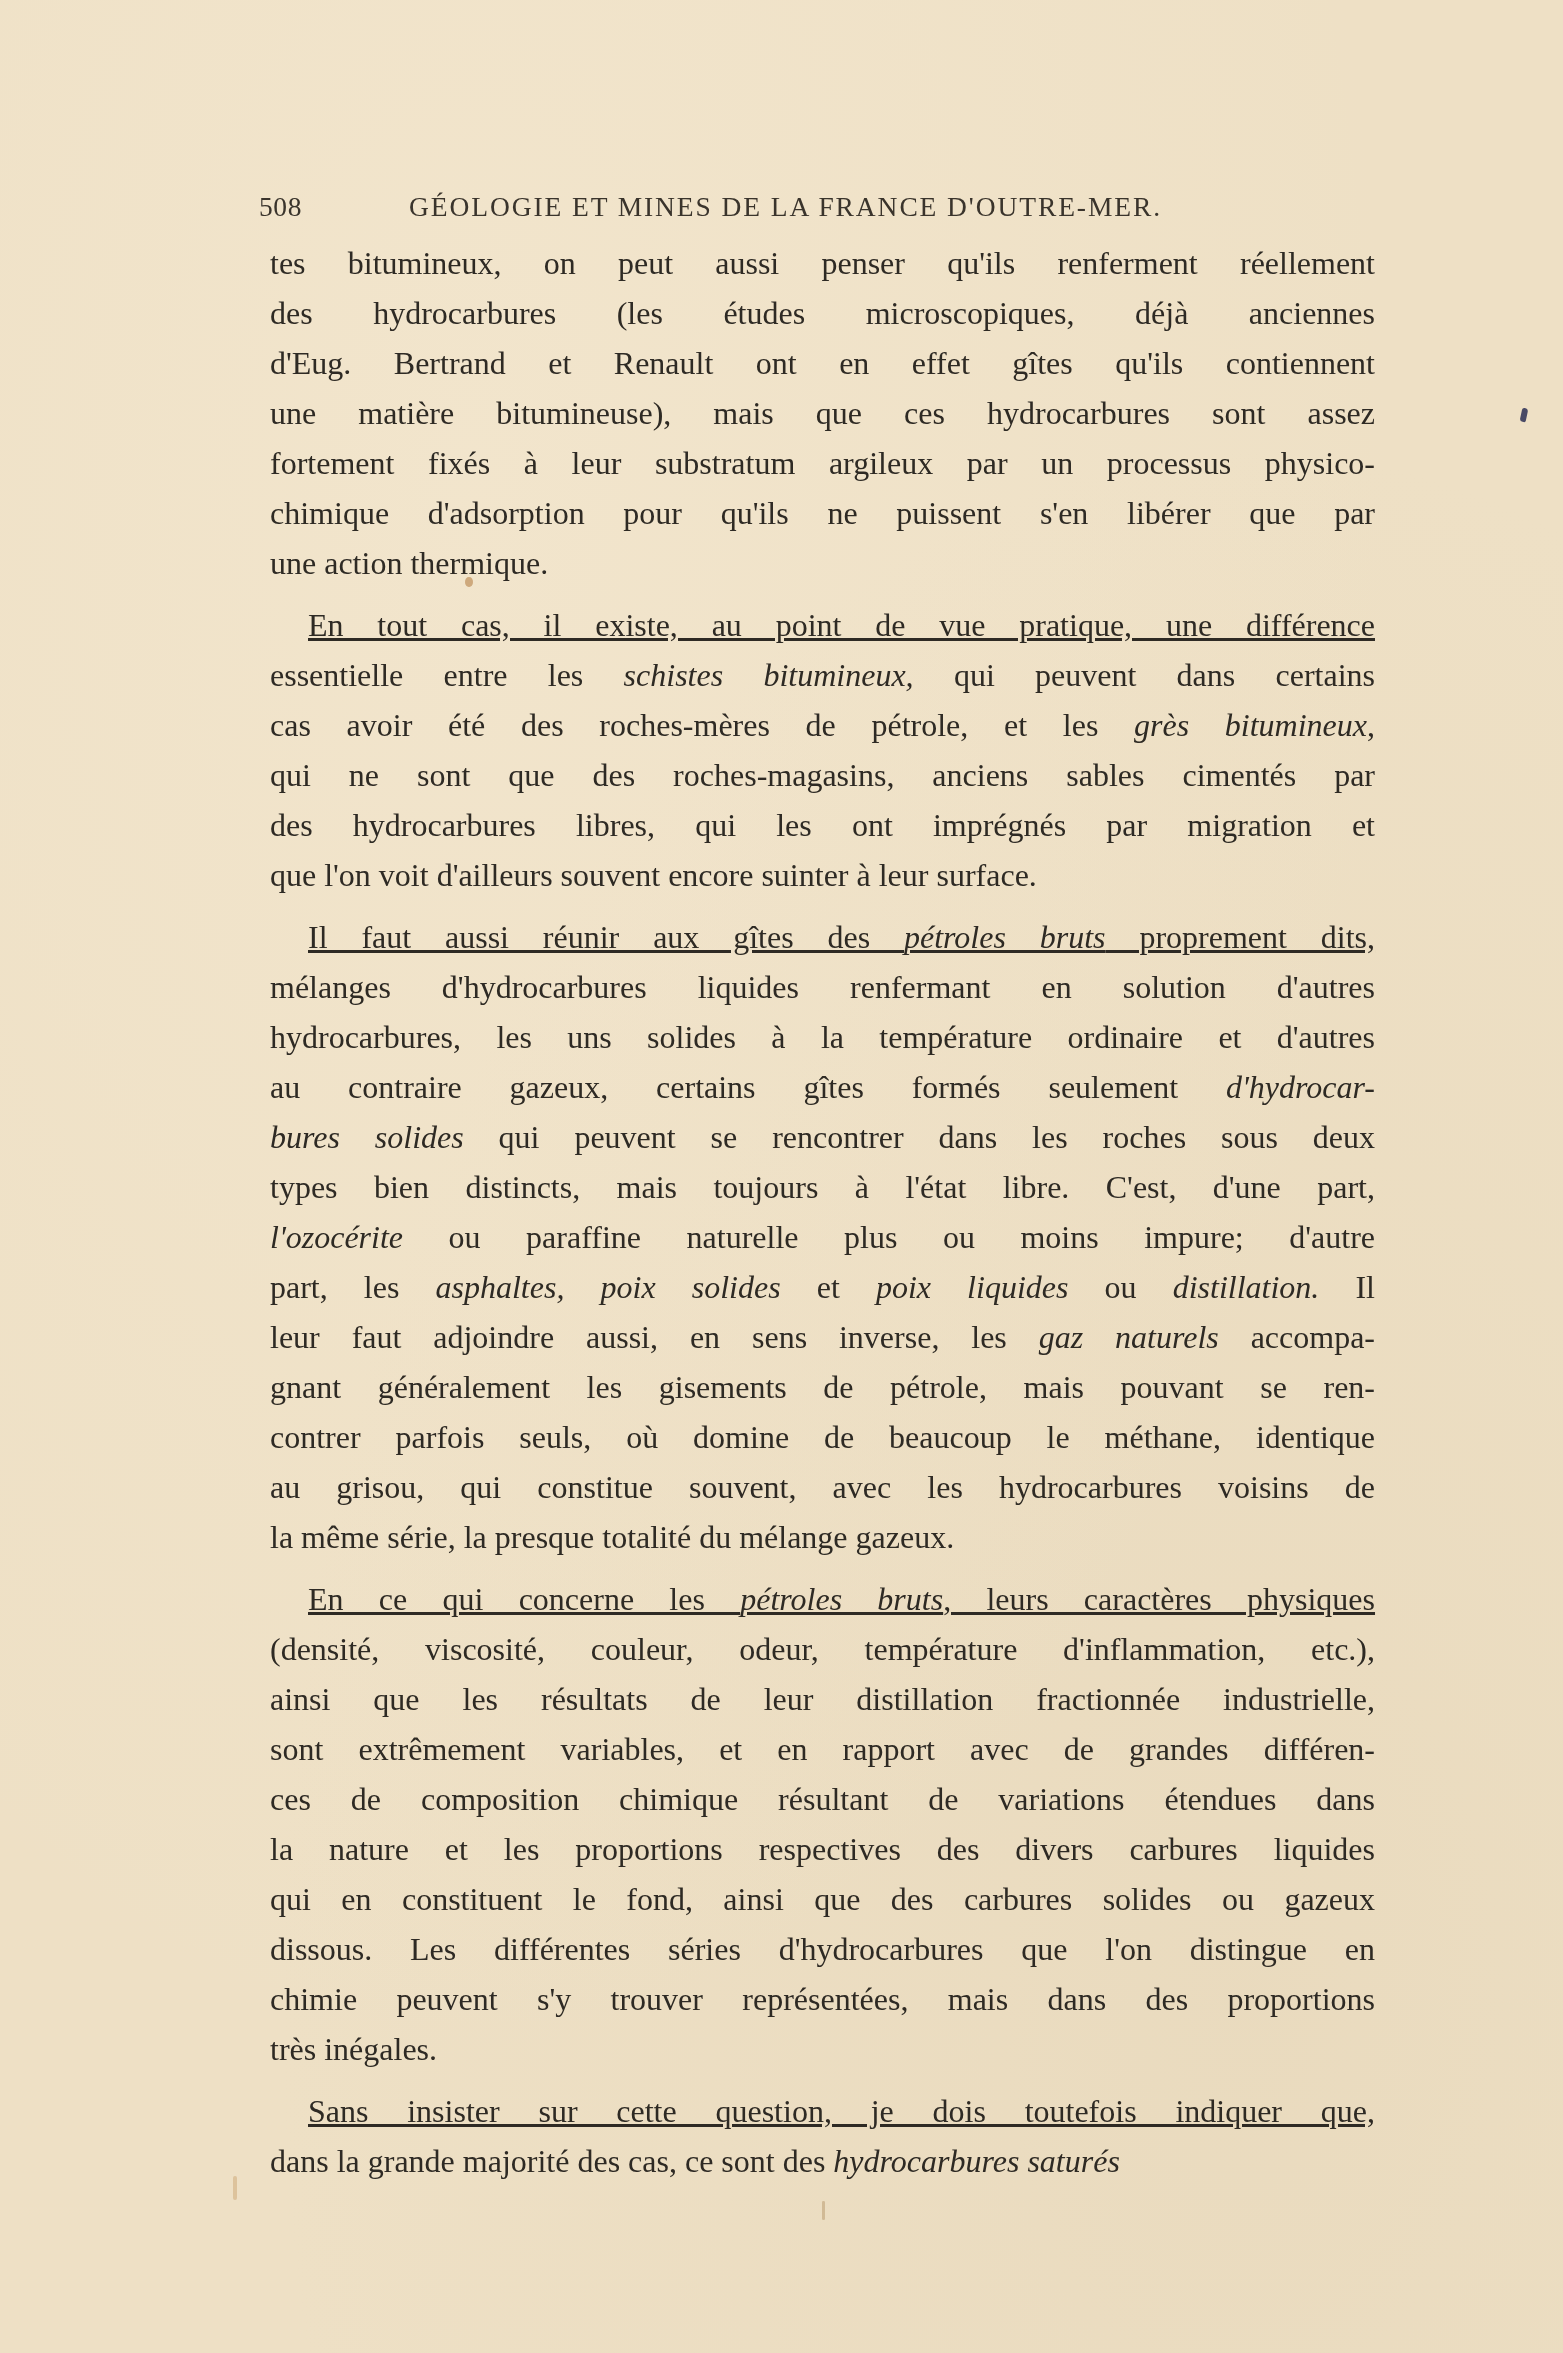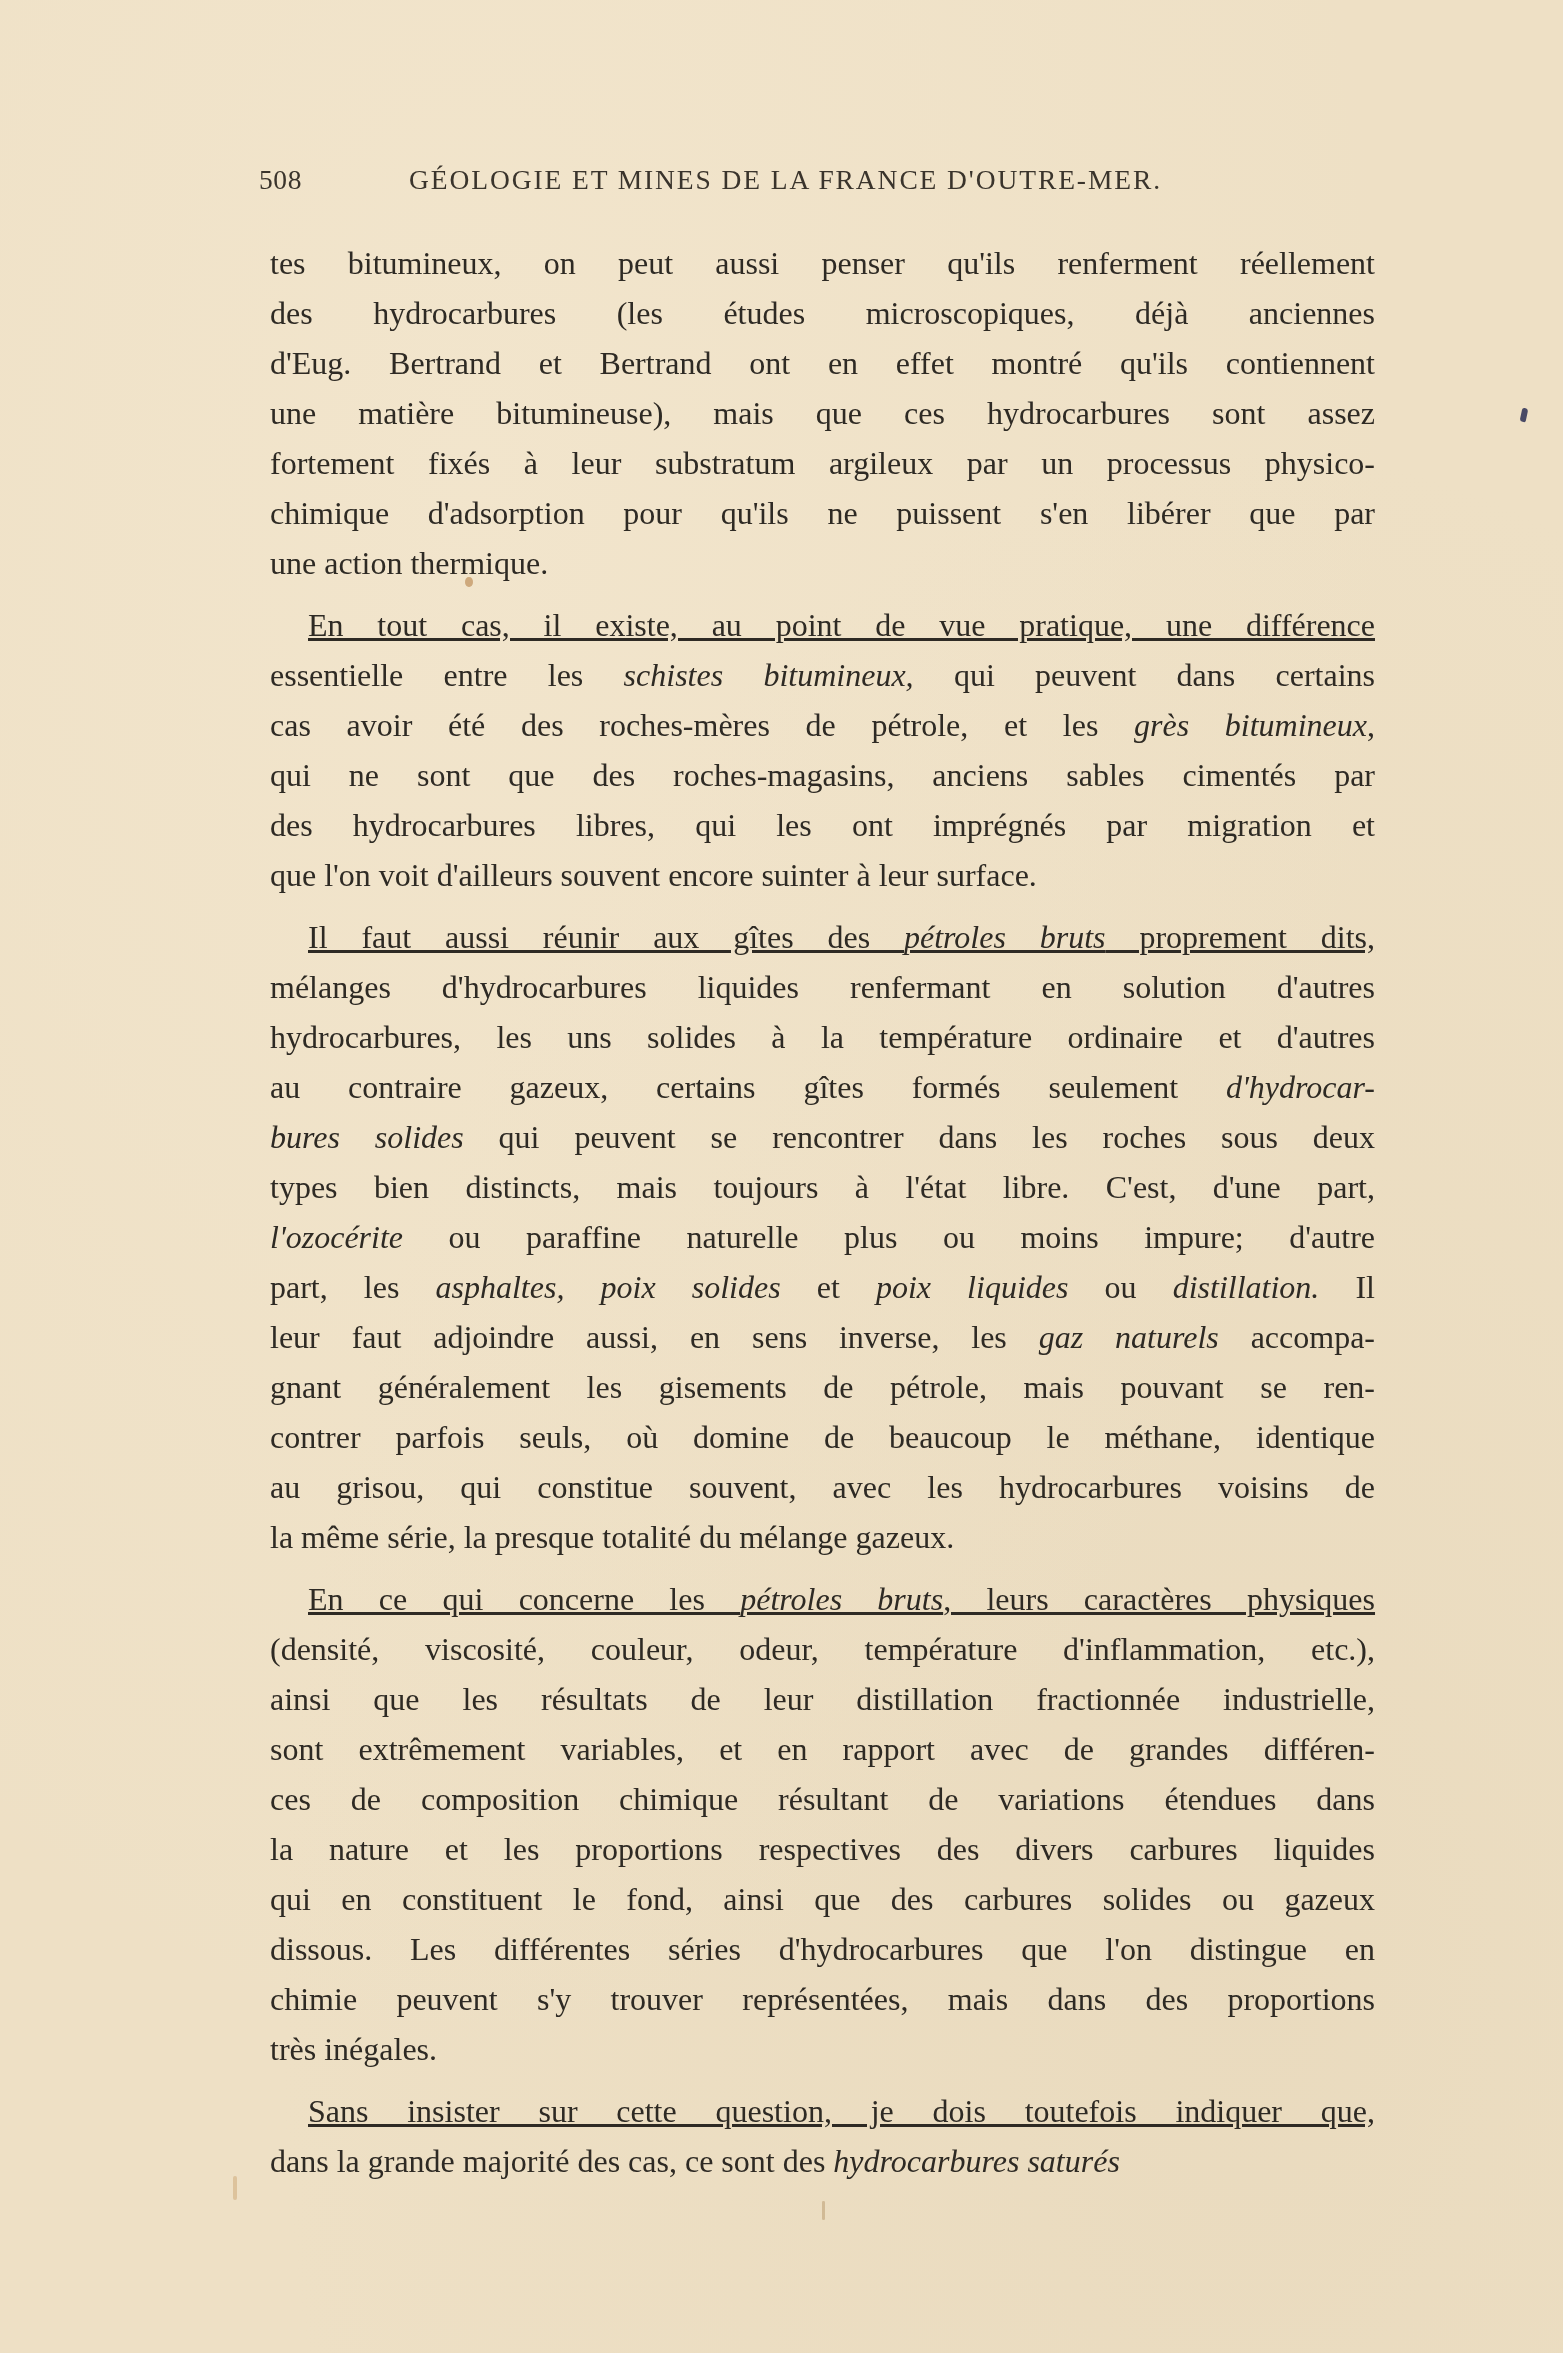--- a/index.html
+++ b/index.html
@@ -34,20 +34,21 @@
     letter-spacing: 0.6px;
     white-space: nowrap;
   }
   .running-head .folio {
     display: inline-block;
     width: 150px;
   }
   .running-head .title {
     display: inline-block;
     letter-spacing: 1.9px;
+    margin-top: 27px;
   }
   .body-text {
     position: absolute;
     left: 258px;
     top: 226px;
     width: 1129px;
     font-family: "Liberation Serif", "DejaVu Serif", serif;
     font-size: 32px;
     line-height: 50px;
     color: #2e2a24;
@@ -95,21 +96,21 @@
 <div class="page">
 
   <div class="running-head">
     <span class="folio">508</span><span class="title">GÉOLOGIE ET MINES DE LA FRANCE D'OUTRE-MER.</span>
   </div>
 
   <div class="body-text" id="body-text">
       <div class="para">
         <span class="line"><span>tes bitumineux, on peut aussi penser qu'ils renferment réellement</span></span>
         <span class="line"><span>des hydrocarbures (les études microscopiques, déjà anciennes</span></span>
-        <span class="line"><span>d'Eug. Bertrand et Bertrand ont en effet montré qu'ils contiennent</span></span>
+        <span class="line"><span>d'Eug. Bertrand et Renault ont en effet gîtes qu'ils contiennent</span></span>
         <span class="line"><span>une matière bitumineuse), mais que ces hydrocarbures sont assez</span></span>
         <span class="line"><span>fortement fixés à leur substratum argileux par un processus physico-</span></span>
         <span class="line"><span>chimique d'adsorption pour qu'ils ne puissent s'en libérer que par</span></span>
         <span class="line last"><span>une action thermique.</span></span>
       </div>
       <div class="para">
         <span class="line indent"><span>En tout cas, il existe, au point de vue pratique, une différence</span></span>
         <span class="line"><span>essentielle entre les </span><span class="it">schistes bitumineux,</span><span> qui peuvent dans certains</span></span>
         <span class="line"><span>cas avoir été des roches-mères de pétrole, et les </span><span class="it">grès bitumineux</span><span>,</span></span>
         <span class="line"><span>qui ne sont que des roches-magasins, anciens sables cimentés par</span></span>

